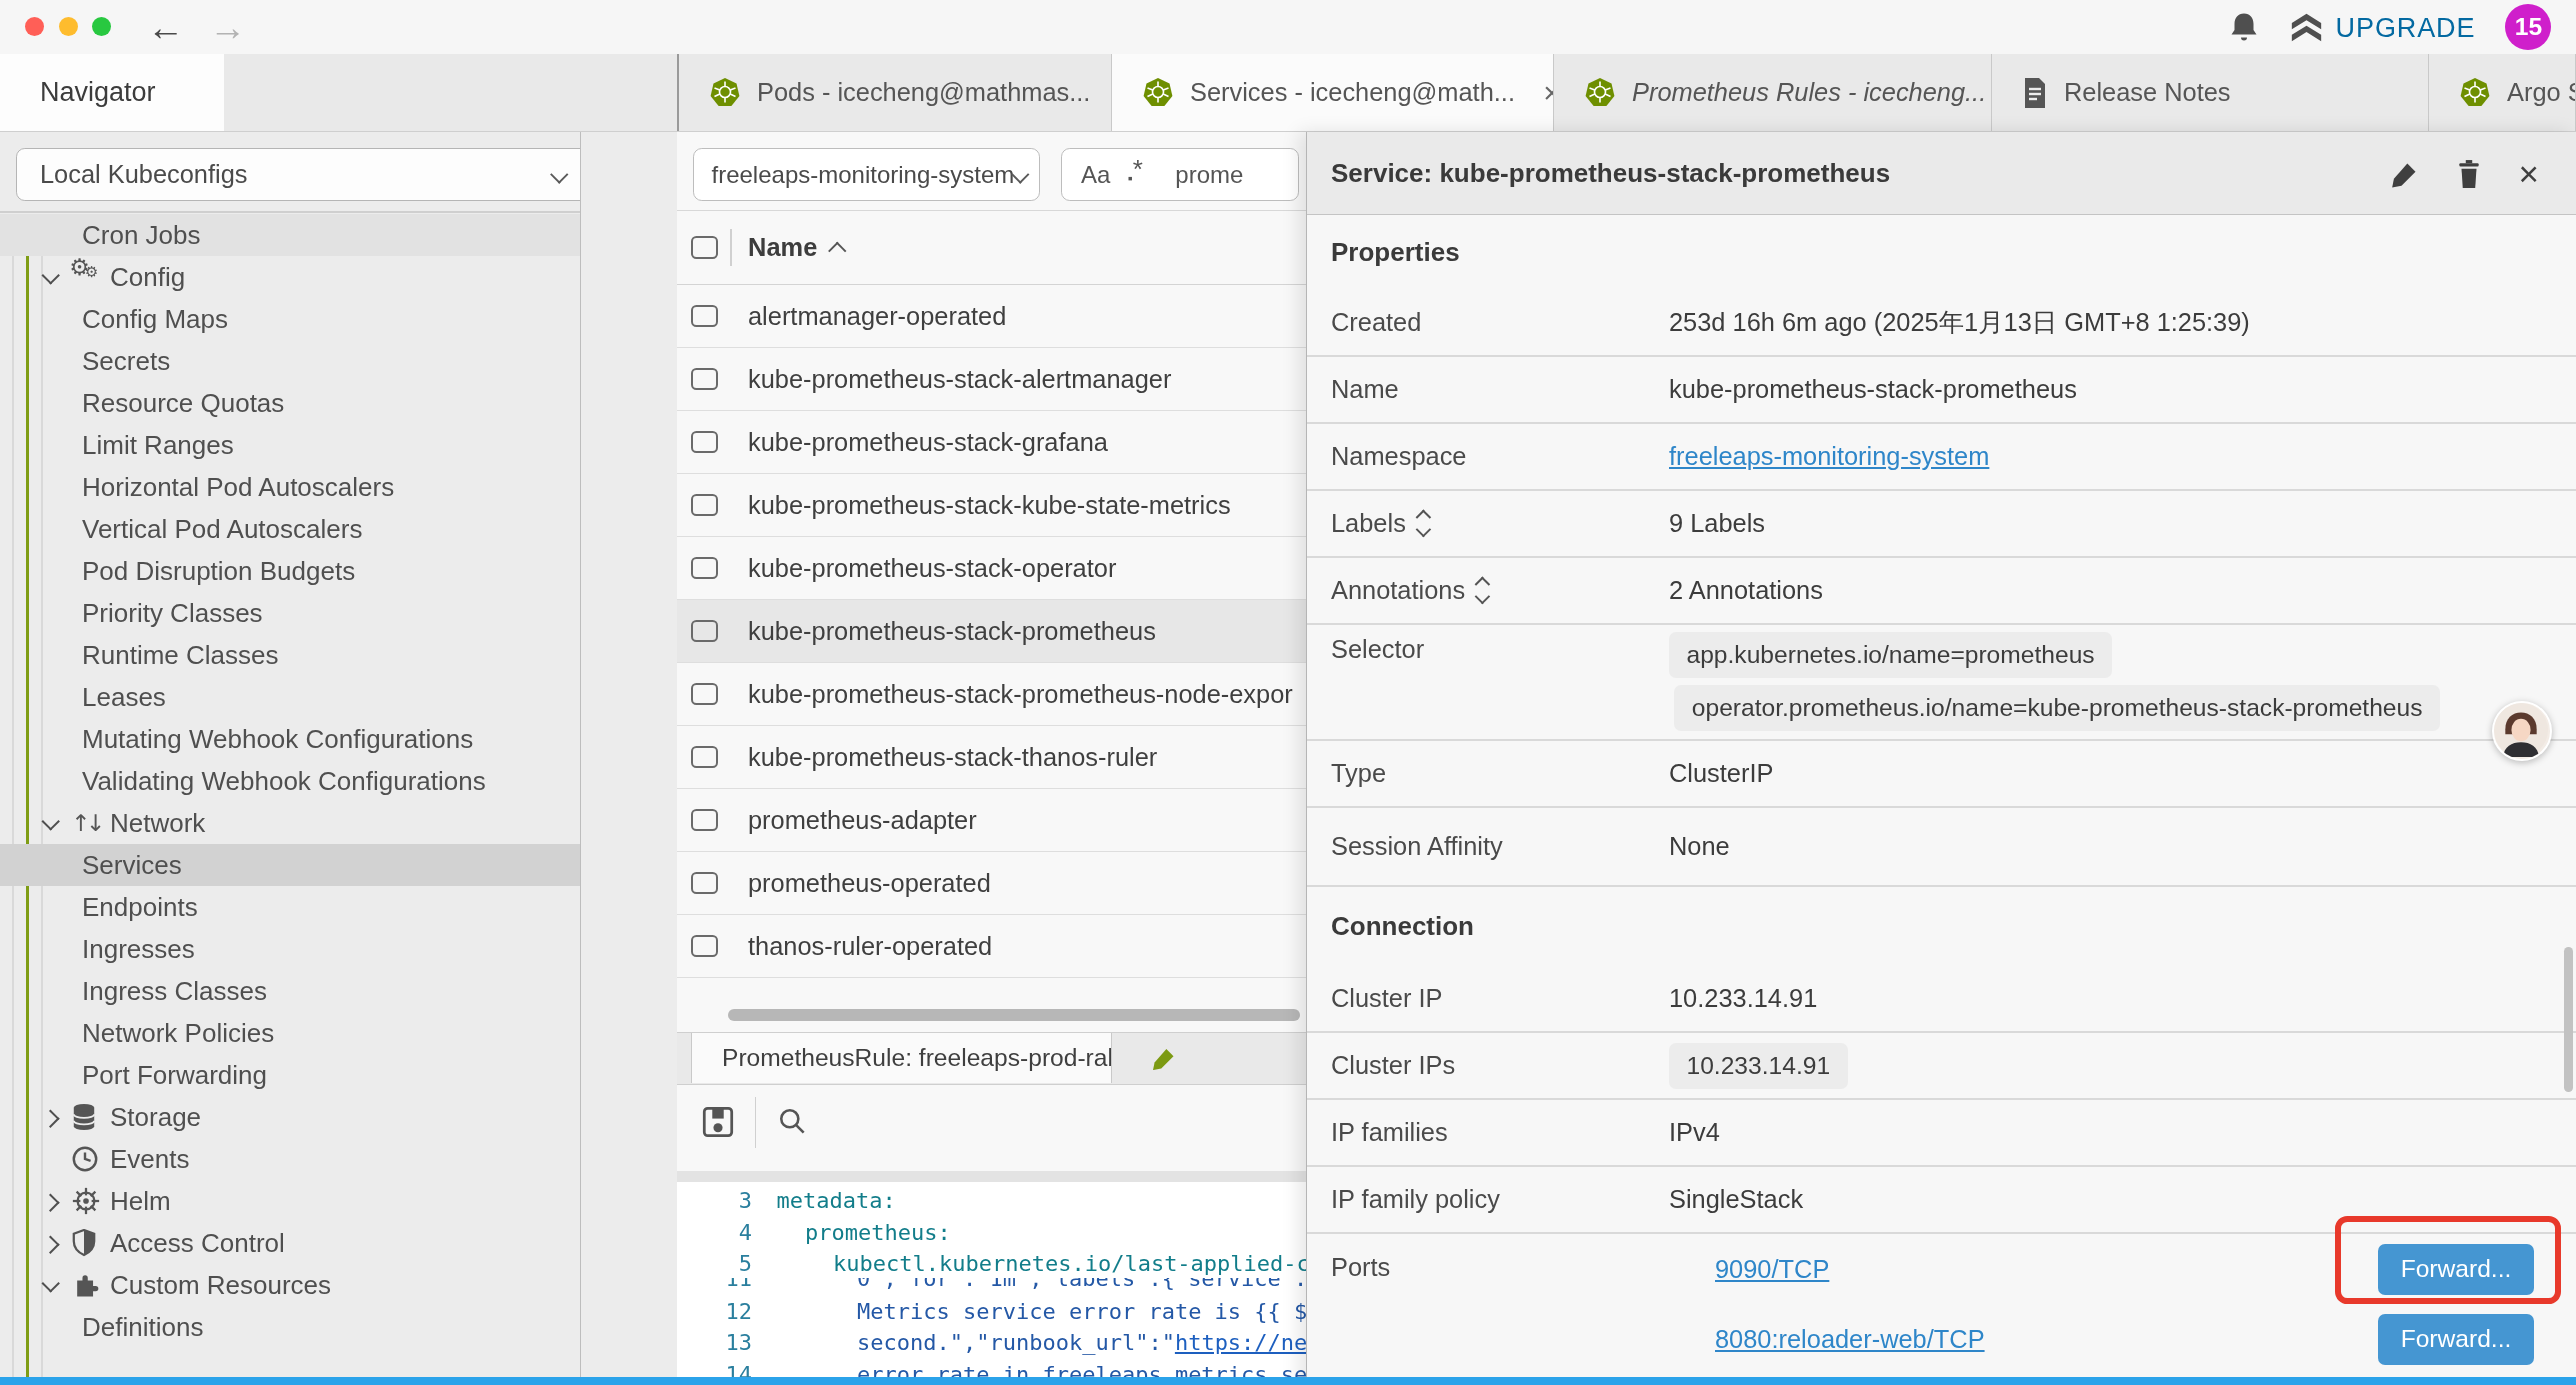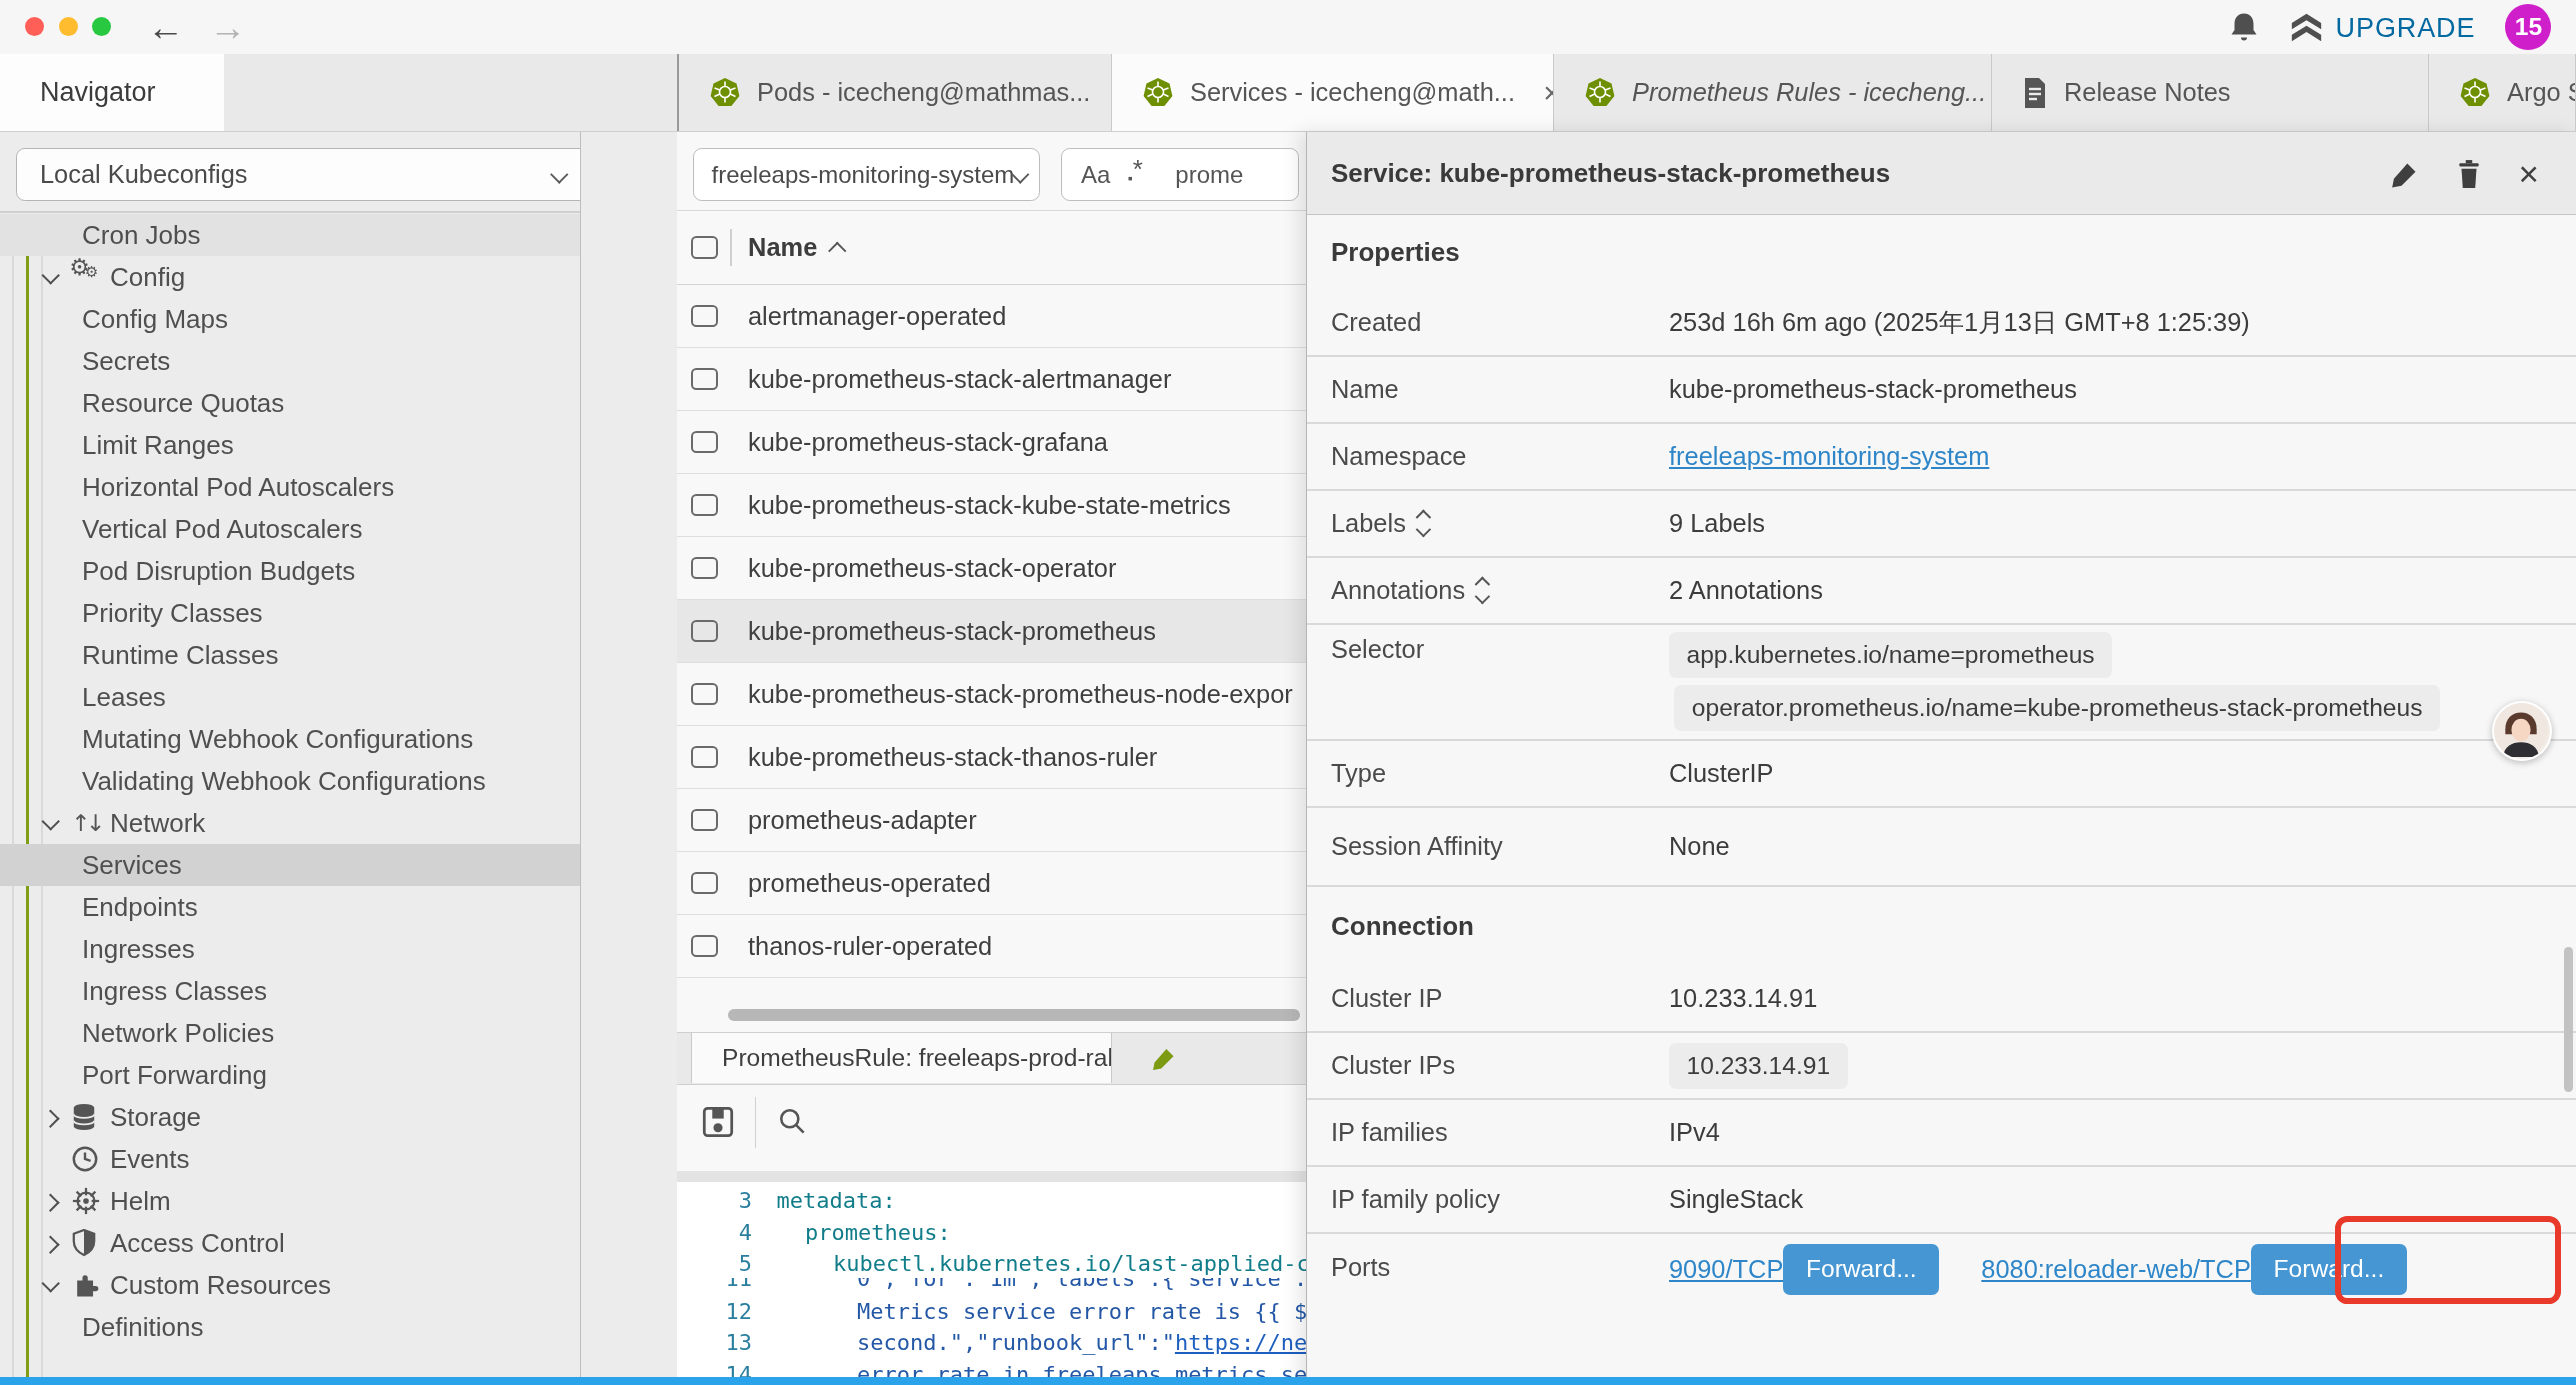--- a/index.html
+++ b/index.html
@@ -117,21 +117,21 @@
   .drow.ports{border-bottom:none;height:163px;align-items:flex-start;}
   .drow.ports .dlabel{margin-top:19px;}
   .chipcol{display:flex;flex-direction:column;gap:7px;margin-top:7px;}
   .chip{background:#ececec;border-radius:7px;height:46px;display:flex;align-items:center;padding:0 17.5px;font-size:24.6px;color:#3c3c3c;width:max-content;}
   .chip.indent{margin-left:5.3px;}
   .dlink{color:#2e86c9;text-decoration:underline;font-size:25.4px;}
   .sort-ud{display:inline-flex;flex-direction:column;gap:1.8px;}
   .sort-ud i{width:8.8px;height:8.8px;border:solid #555;border-width:0 2.6px 2.6px 0;display:block;}
   .sort-ud i.up{transform:rotate(-135deg);}
   .sort-ud i.dn{transform:rotate(45deg);}
-  .portlist{display:flex;flex-direction:row;width:100%;}
+  .portlist{display:flex;flex-direction:column;width:100%;margin-left:46px;}
   .portrow{height:70px;display:flex;align-items:center;justify-content:space-between;padding-right:42px;}
   .fwd-btn{width:156px;height:51px;background:#4596d2;border:none;border-radius:7px;color:#fff;font-size:24.6px;font-family:"Liberation Sans",sans-serif;}
   .red-annot{position:absolute;left:1028px;top:1084px;width:226px;height:88px;border:6.1px solid #e8392b;border-radius:12.3px;box-sizing:border-box;}
   .d-scroll{position:absolute;right:3.5px;top:815px;width:8.8px;height:145px;background:#c2c2c2;border-radius:4.4px;}
   .avatar{position:absolute;left:1185px;top:569px;width:60px;height:60px;border-radius:50%;background:#f3ece6;box-shadow:0 1.8px 7px rgba(0,0,0,0.25);overflow:hidden;border:2.6px solid #fff;box-sizing:border-box;}
 
   .bluebar{position:absolute;left:0;top:1377px;width:2576px;height:8.8px;background:#2ba3ea;z-index:60;}
   svg{display:block;}
 </style>
 </head>

